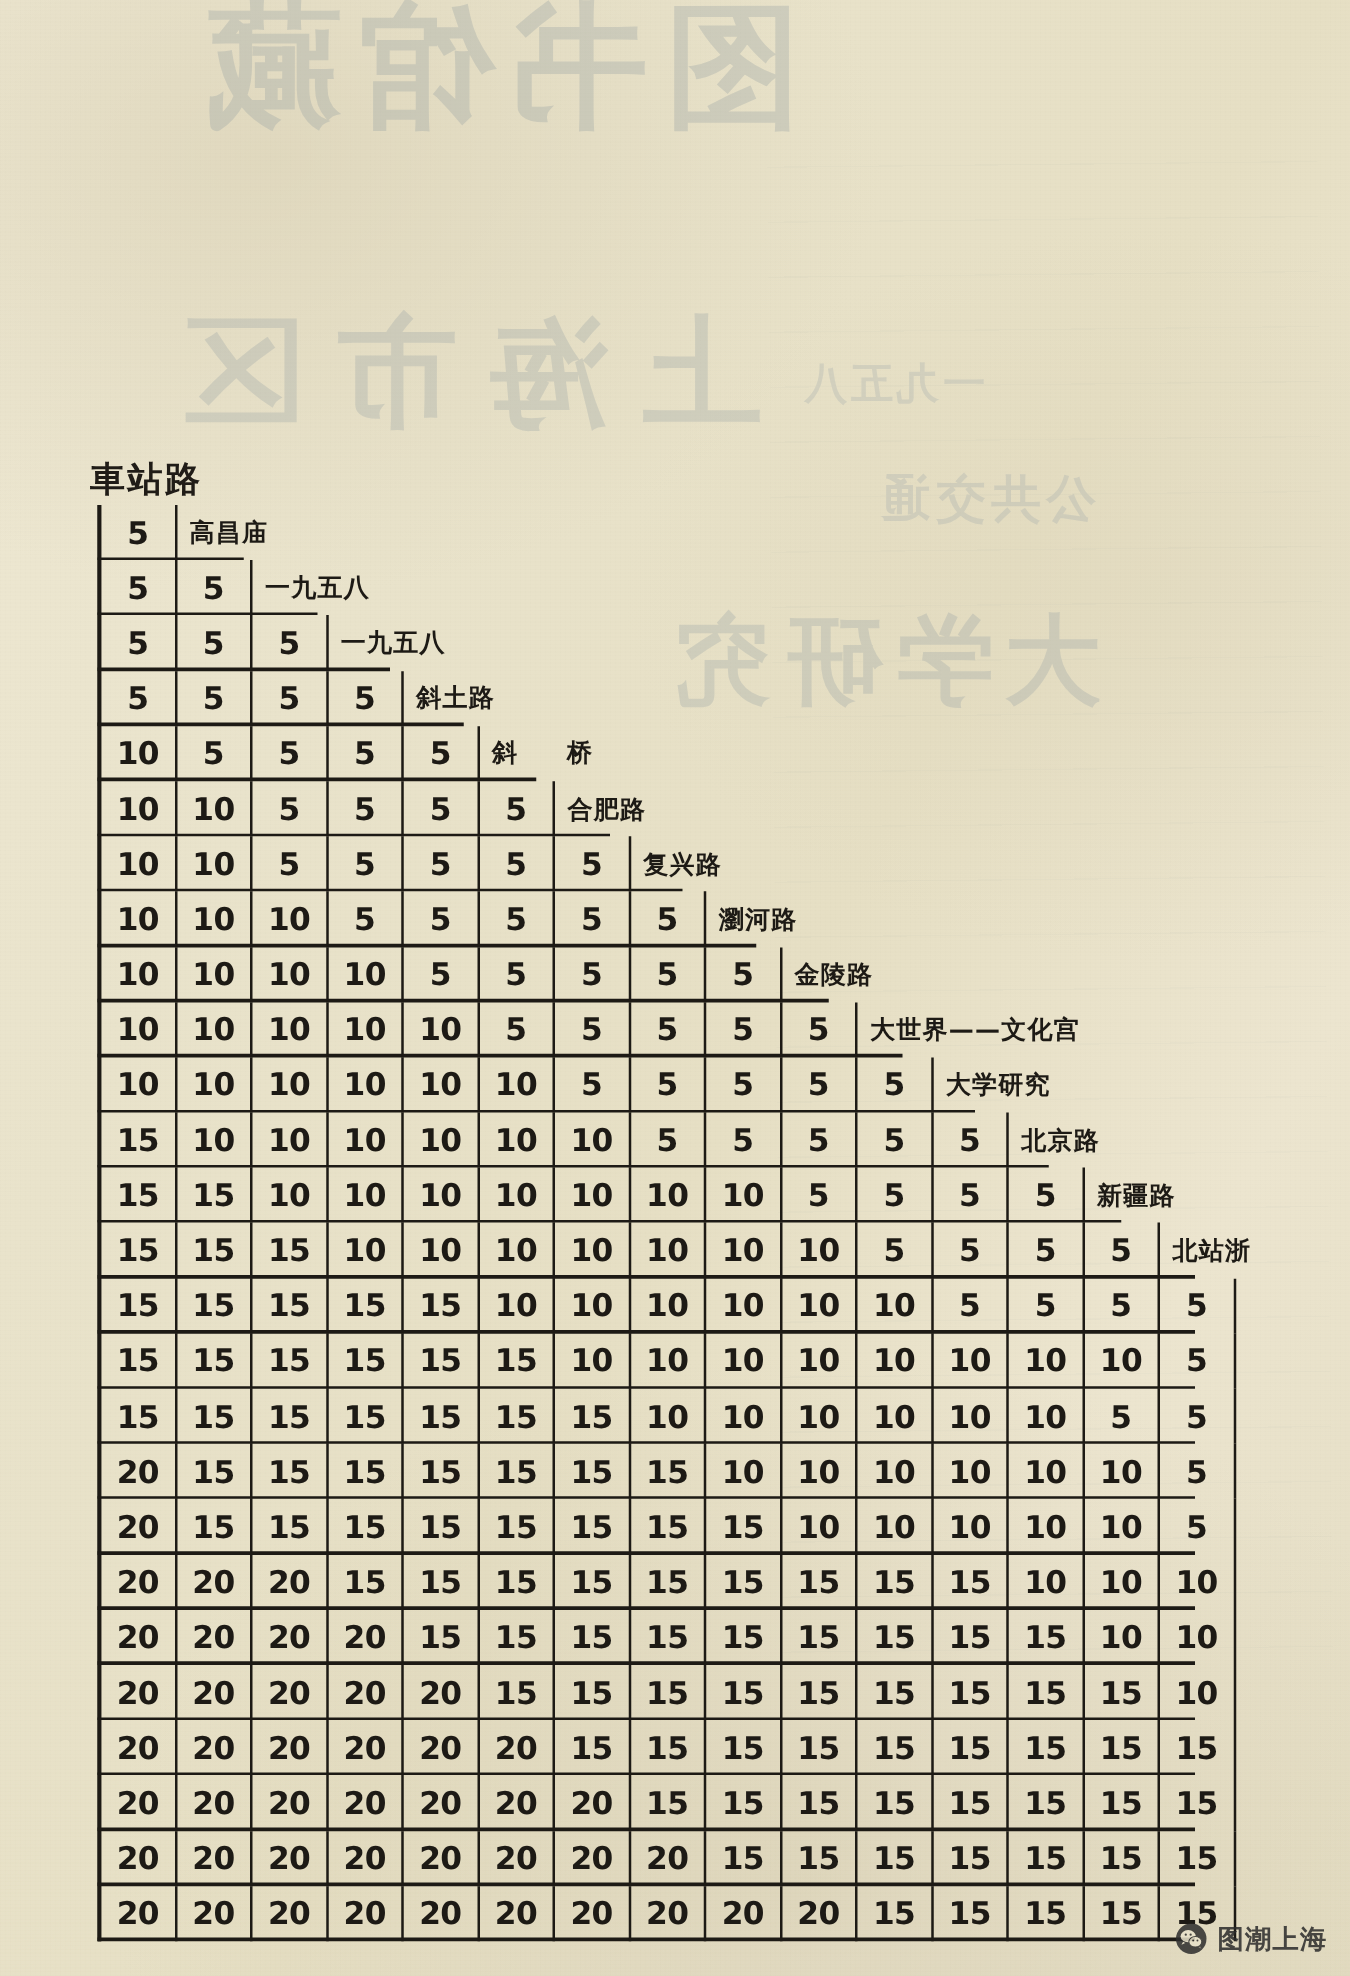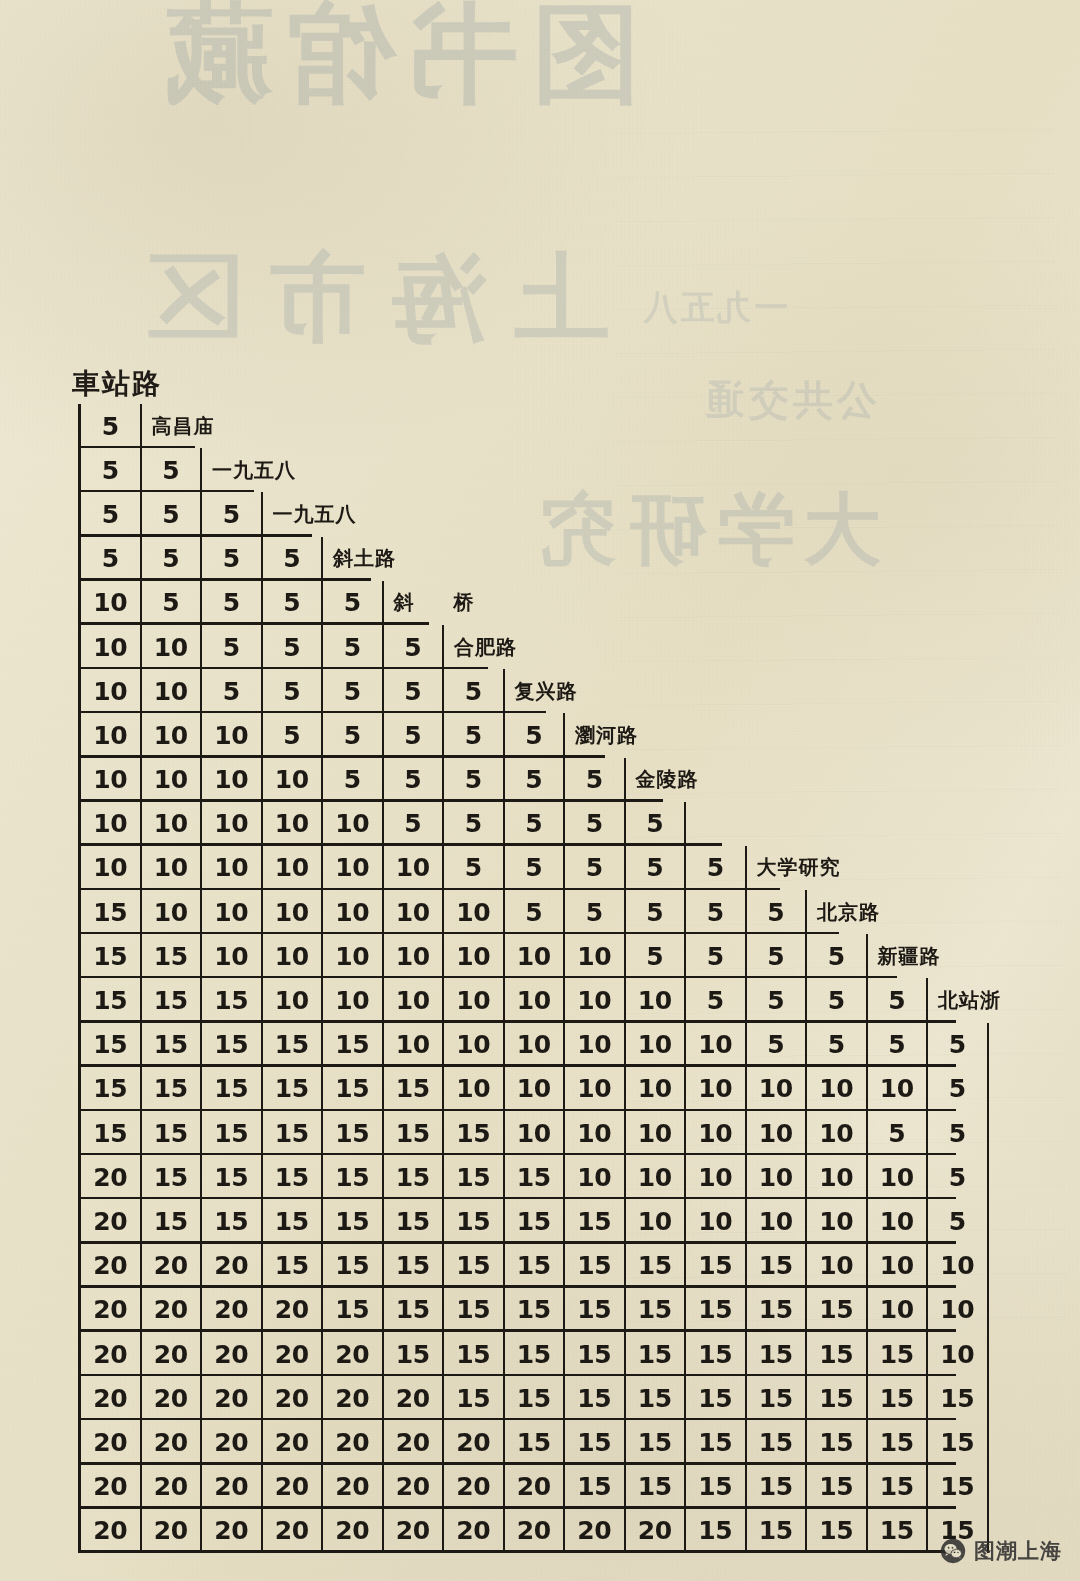--- a/index.html
+++ b/index.html
@@ -266,20 +266,21 @@
         <div class="cell">10</div>
         <div class="cell">10</div>
         <div class="cell">10</div>
         <div class="cell">10</div>
         <div class="cell">10</div>
         <div class="cell">5</div>
         <div class="cell">5</div>
         <div class="cell">5</div>
         <div class="cell">5</div>
         <div class="cell">5</div>
+        <div class="label">大世界——文化宫</div>
         <div class="rule" style="width: 643.5px;"></div>
       </div>
       <div class="row first-col-edge">
         <div class="cell">10</div>
         <div class="cell">10</div>
         <div class="cell">10</div>
         <div class="cell">10</div>
         <div class="cell">10</div>
         <div class="cell">10</div>
         <div class="cell">5</div>

